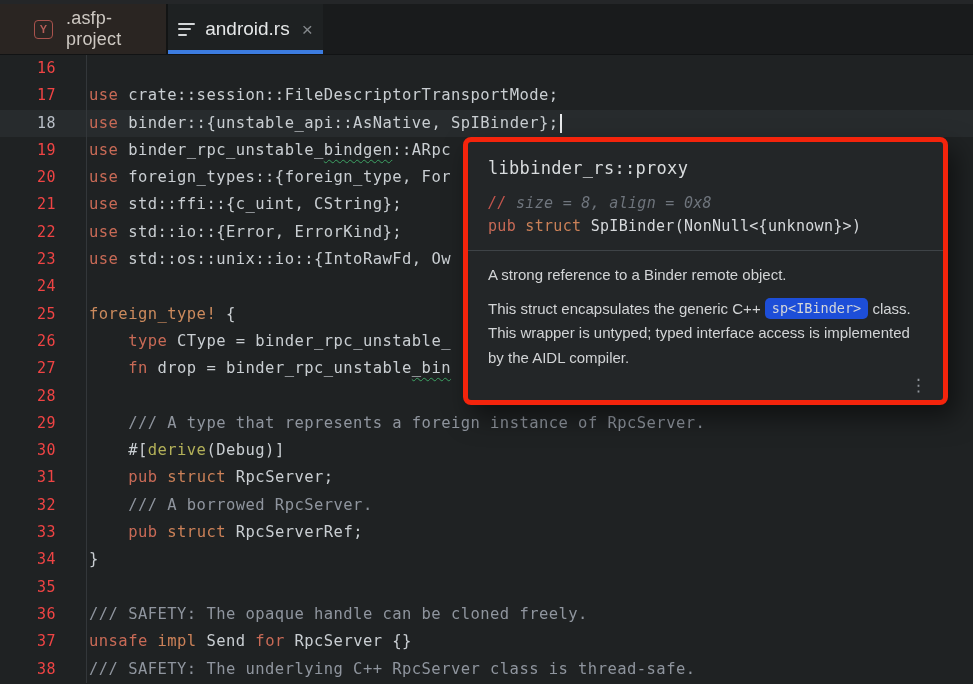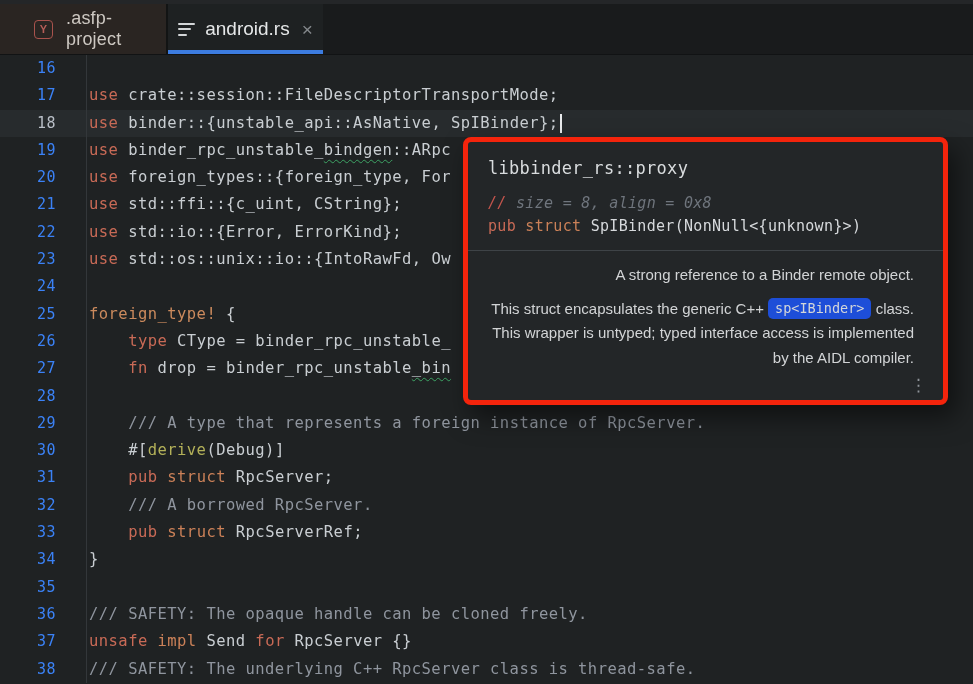--- a/index.html
+++ b/index.html
@@ -30,21 +30,21 @@
   .tab-file-label { color:#e5e7e8; font-size:19px; }
   .tab-close { color:#84888c; font-size:19px; line-height:1; margin-left:2px; cursor:pointer; }
   .tab-underline { position:absolute; left:0; right:0; bottom:0; height:4px; background:#3c7ce0; }
 
   
   .editor { position:absolute; top:55px; left:0; right:0; bottom:0; background:#1f2223;
             font-family:"DejaVu Sans Mono","Liberation Mono",monospace;
             font-size:15.5px; letter-spacing:.45px; }
   .code-row { display:flex; height:27.3px; line-height:27.3px; white-space:pre; }
   .code-row.active { background:#272b2d; }
-  .line-num { flex:0 0 87px; text-align:right; padding-right:30px; color:#3b82f6;
+  .line-num { flex:0 0 87px; text-align:right; padding-right:30px; color:#ef4444;
               font-size:15px; border-right:1px solid #33373a; }
   .code-row.active .line-num { color:#b9bfc7; }
   .line-code { padding-left:2px; color:#c9ced2; }
 
   .tok-kw    { color:#c86a56; }
   .tok-kw2   { color:#cb8158;margin-top:28px; }
   .tok-macro { color:#cb8a5d; }
   .tok-attr  { color:#b3b159; }
   .tok-txt   { color:#c9ced2; }
   .tok-doc   { color:#8f959e; }
@@ -60,21 +60,21 @@
                box-shadow:8px 12px 26px rgba(0,0,0,.5); z-index:10;
                padding:16px 20px 10px 20px; }
   .popup-title { font-family:"DejaVu Sans Mono","Liberation Mono",monospace;
                  font-size:17px; letter-spacing:.3px; color:#d9dcde; margin-bottom:14px; }
   .popup-code { font-family:"DejaVu Sans Mono","Liberation Mono",monospace;
                 font-size:15px; letter-spacing:.3px; line-height:23px; white-space:pre; }
   .size-slashes { color:#c4554d; font-style:italic; }
   .size-text { color:#6f757d; font-style:italic; }
   .sig-name, .sig-rest { color:#d6d9dc; }
   .popup-divider { border:none; border-top:1px solid #3e4347; margin:12px -20px; }
-  .popup-desc { width:426px; color:#d2d4d6; font-size:15px; line-height:24.5px;text-align:right; }
+  .popup-desc { width:426px; color:#d2d4d6; font-size:15px; line-height:24.5px; }
   .popup-desc + .popup-desc { margin-top:9px; }
   .code-chip { display:inline-block; font-family:"DejaVu Sans Mono","Liberation Mono",monospace;
                font-size:13.5px; color:#d3d6d9; background:#1d4ed8; border-radius:5px;
                padding:1px 7px 2px; line-height:18px; transform:translateY(-1px); }
   .popup-more { position:absolute; right:16px; bottom:6px; color:#8f949a; font-size:17px;
                 line-height:1; cursor:pointer; }
 </style>
 </head>
 <body>
 

